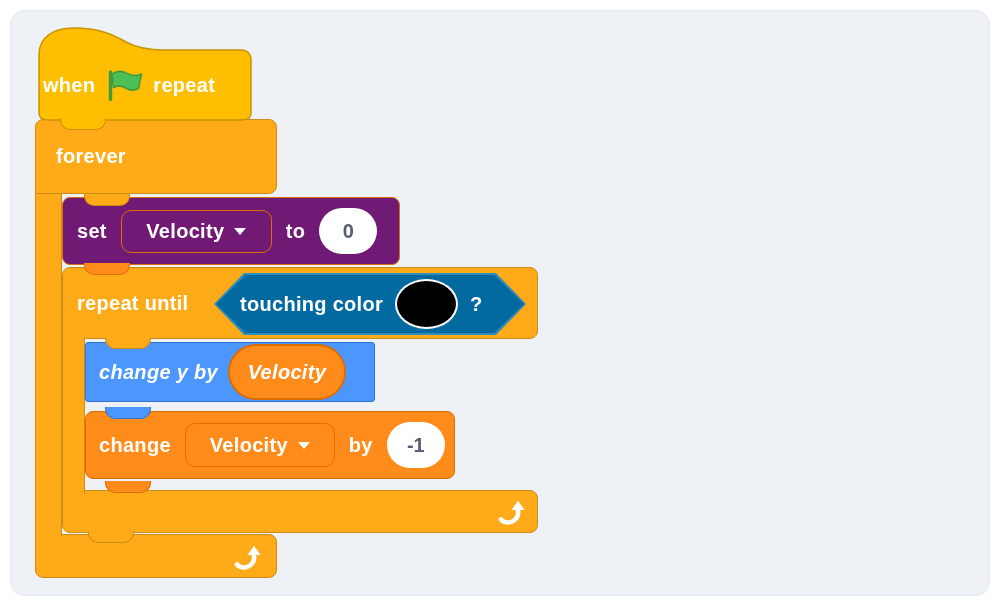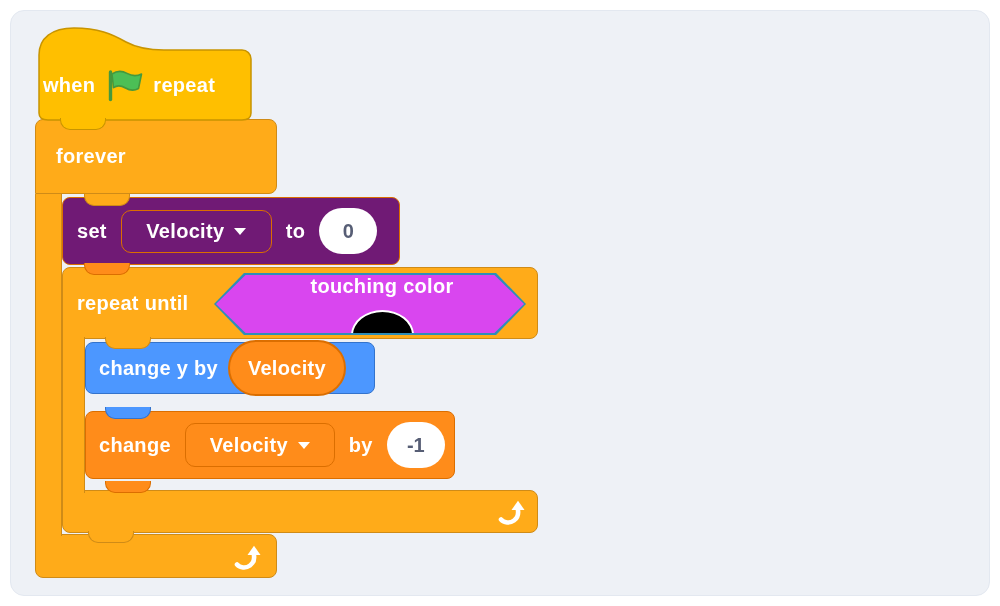--- a/index.html
+++ b/index.html
@@ -102,45 +102,45 @@
     position: absolute; left: 14px; top: 0; height: 100%;
     display: flex; align-items: center;
   }
   .hex-outer {
     position: absolute; left: 151px; top: 5px; width: 312px; height: 62px;
     background: #2E8EB8;
     clip-path: polygon(0% 50%, 9.6% 0%, 90.4% 0%, 100% 50%, 90.4% 100%, 9.6% 100%);
   }
   .hex-inner {
     position: absolute; left: 2px; top: 2px; width: 308px; height: 58px;
-    background: #d946ef;
+    background: #0369a1;
     clip-path: polygon(0% 50%, 9.6% 0%, 90.4% 0%, 100% 50%, 90.4% 100%, 9.6% 100%);
-    display: flex; align-items: center; padding-left: 24px; gap: 12px; flex-direction: column;
+    display: flex; align-items: center; padding-left: 24px; gap: 12px;
   }
   .color-swatch {
     width: 63px; height: 50px; flex: none;
     background: #000; border: 2px solid #fff; border-radius: 50%;
   }
   .repeat-arm {
     position: absolute; left: 62px; top: 337px; width: 23px; height: 156px;
     background: #FFAB19; border-left: 1px solid #CF8B17; border-right: 1px solid #CF8B17;
     z-index: 2;
   }
   .repeat-footer {
     position: absolute; left: 62px; top: 490px; width: 476px; height: 43px;
     background: #FFAB19; border: 1px solid #CF8B17;
     border-radius: 0 8px 8px 8px; z-index: 1;
   }
   .repeat-arrow { position: absolute; left: 495px; top: 498px; z-index: 4; }
 
   
   .change-y-block {
-    position: absolute; left: 85px; top: 342px; width: 290px; height: 52px;
-    background: #4C97FF; border: 1px solid #3373CC; border-radius: 8px;
-    display: flex; align-items: center; padding-left: 13px; gap: 10px; z-index: 3;
+    position: absolute; left: 85px; top: 342px; width: 290px; height: 60px;
+    background: #4C97FF; border: 1px solid #3373CC; border-radius: 3px;
+    display: flex; align-items: center; padding-left: 13px; gap: 10px; z-index: 3; font-style: italic;
   }
   .reporter {
     height: 56px; min-width: 118px; padding: 0 16px; flex: none;
     background: #FF8C1A; border: 2px solid #DB6E00; border-radius: 28px;
     display: flex; align-items: center; justify-content: center;
   }
 
   
   .change-var-block {
     position: absolute; left: 85px; top: 411px; width: 370px; height: 68px;

